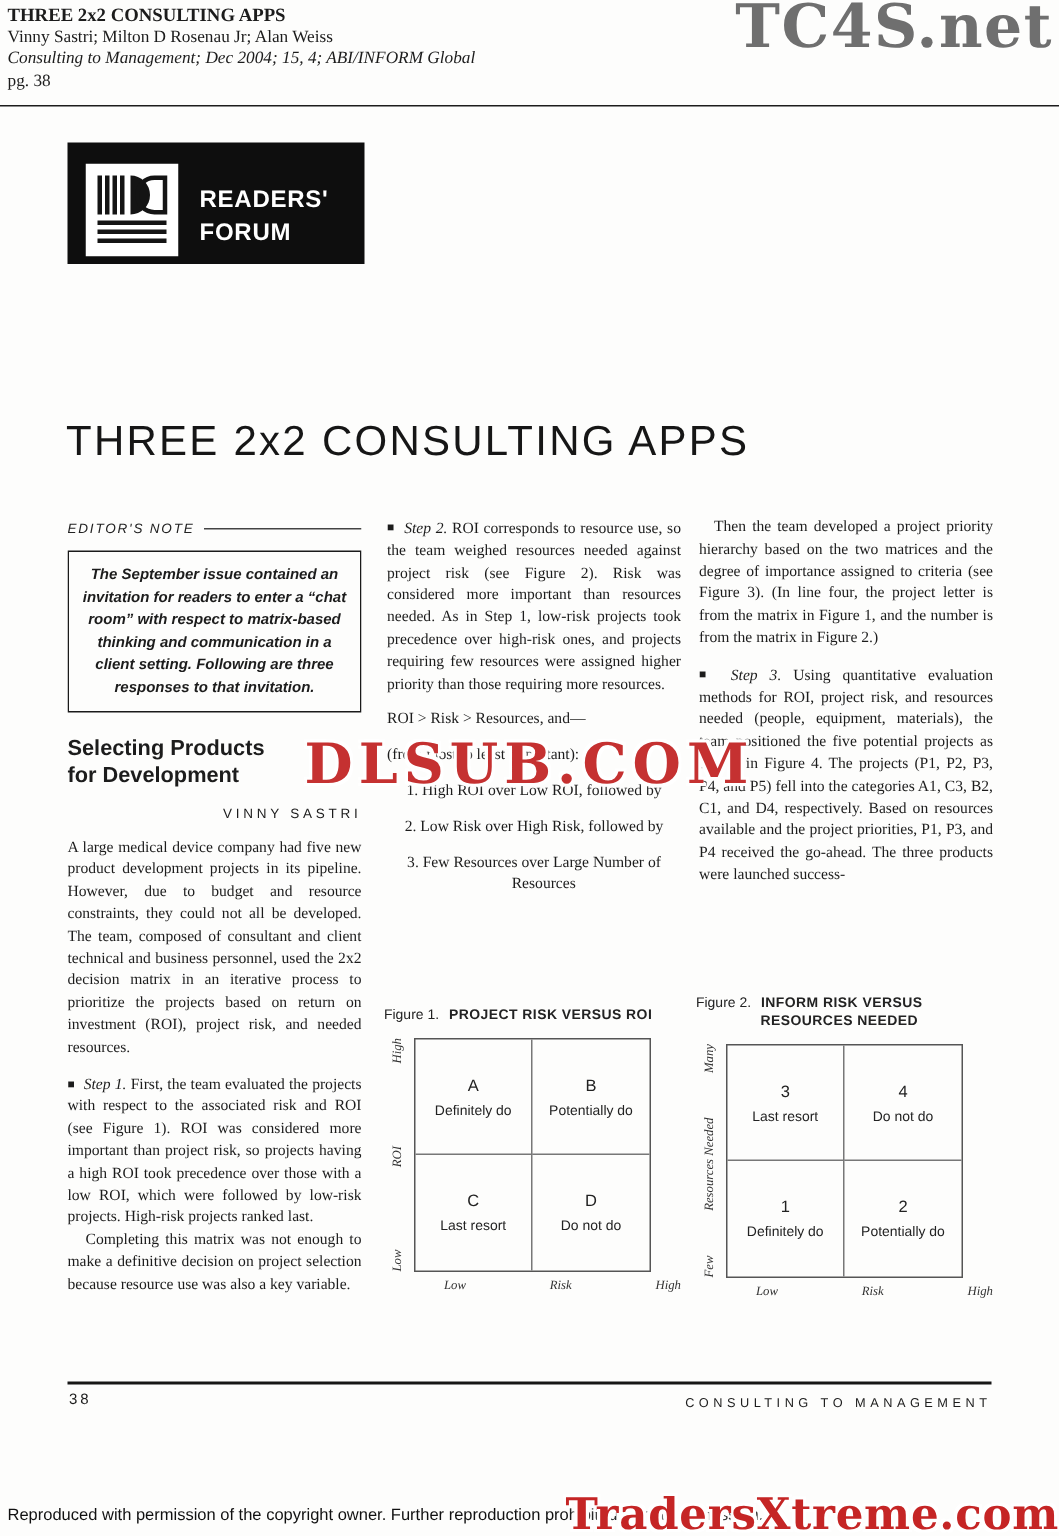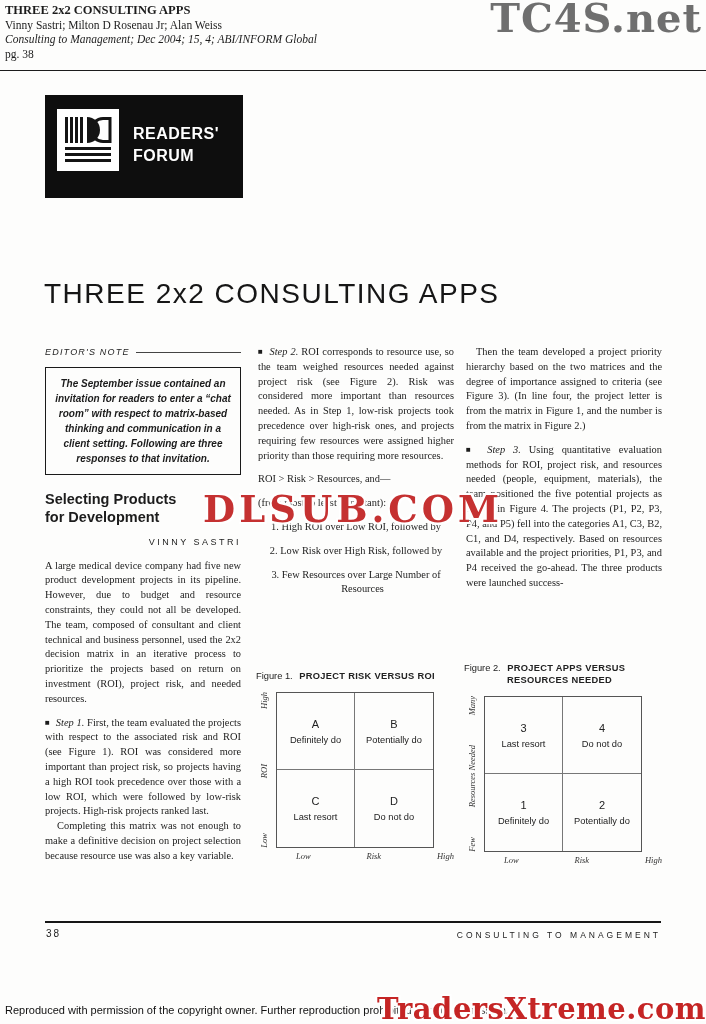--- a/index.html
+++ b/index.html
@@ -11,21 +11,21 @@
   .cite { position:absolute; left:5px; top:3px; font-size:11.5px; line-height:14.5px; }
   .cite-title { font-weight:bold; font-size:12.5px; }
   .cite-source { font-style:italic; }
 
   .tc4s { position:absolute; right:4px; top:-8px; font-family:"DejaVu Serif", serif;
           font-weight:bold; font-size:40px; line-height:52px; color:#6f6f6f; letter-spacing:1px; }
 
   .top-rule { position:absolute; left:0; right:0; top:70px; height:1px; background:#1c1c1c; }
 
   
-  .forum-box { position:absolute; left:45px; top:95px; width:198px; height:103px; background:#0e0e0e; }
+  .forum-box { position:absolute; left:45px; top:95px; width:198px; height:81px; background:#0e0e0e; }
   .forum-logo { position:absolute; left:12px; top:14px; width:62px; height:62px; }
   .forum-text { position:absolute; left:88px; top:28px; color:#ffffff;
                 font-family:"Liberation Sans", sans-serif; font-weight:bold;
                 font-size:16px; line-height:22px; letter-spacing:0.5px; }
 
   .article-title { position:absolute; left:44px; top:278px; font-family:"Liberation Sans", sans-serif;
                    font-weight:normal; font-size:28px; letter-spacing:1.5px; color:#161616; }
 
   
   .col { position:absolute; top:345px; width:196px; font-size:10.4px; line-height:14.8px;
@@ -225,21 +225,21 @@
         <span>Low</span>
         <span>Risk</span>
         <span>High</span>
       </div>
     </div>
   </figure>
 
   <figure class="fig figpos2">
     <figcaption class="fig-title">
       <span class="fig-label">Figure 2.</span>
-      <span class="fig-name">PROJECT APPS VERSUS</span>
+      <span class="fig-name">INFORM RISK VERSUS</span>
       <span class="fig-name2">RESOURCES NEEDED</span>
     </figcaption>
     <div class="matrix-wrap">
       <div class="vaxis">
         <span>Many</span>
         <span>Resources Needed</span>
         <span>Few</span>
       </div>
       <div class="grid">
         <div class="cell">

